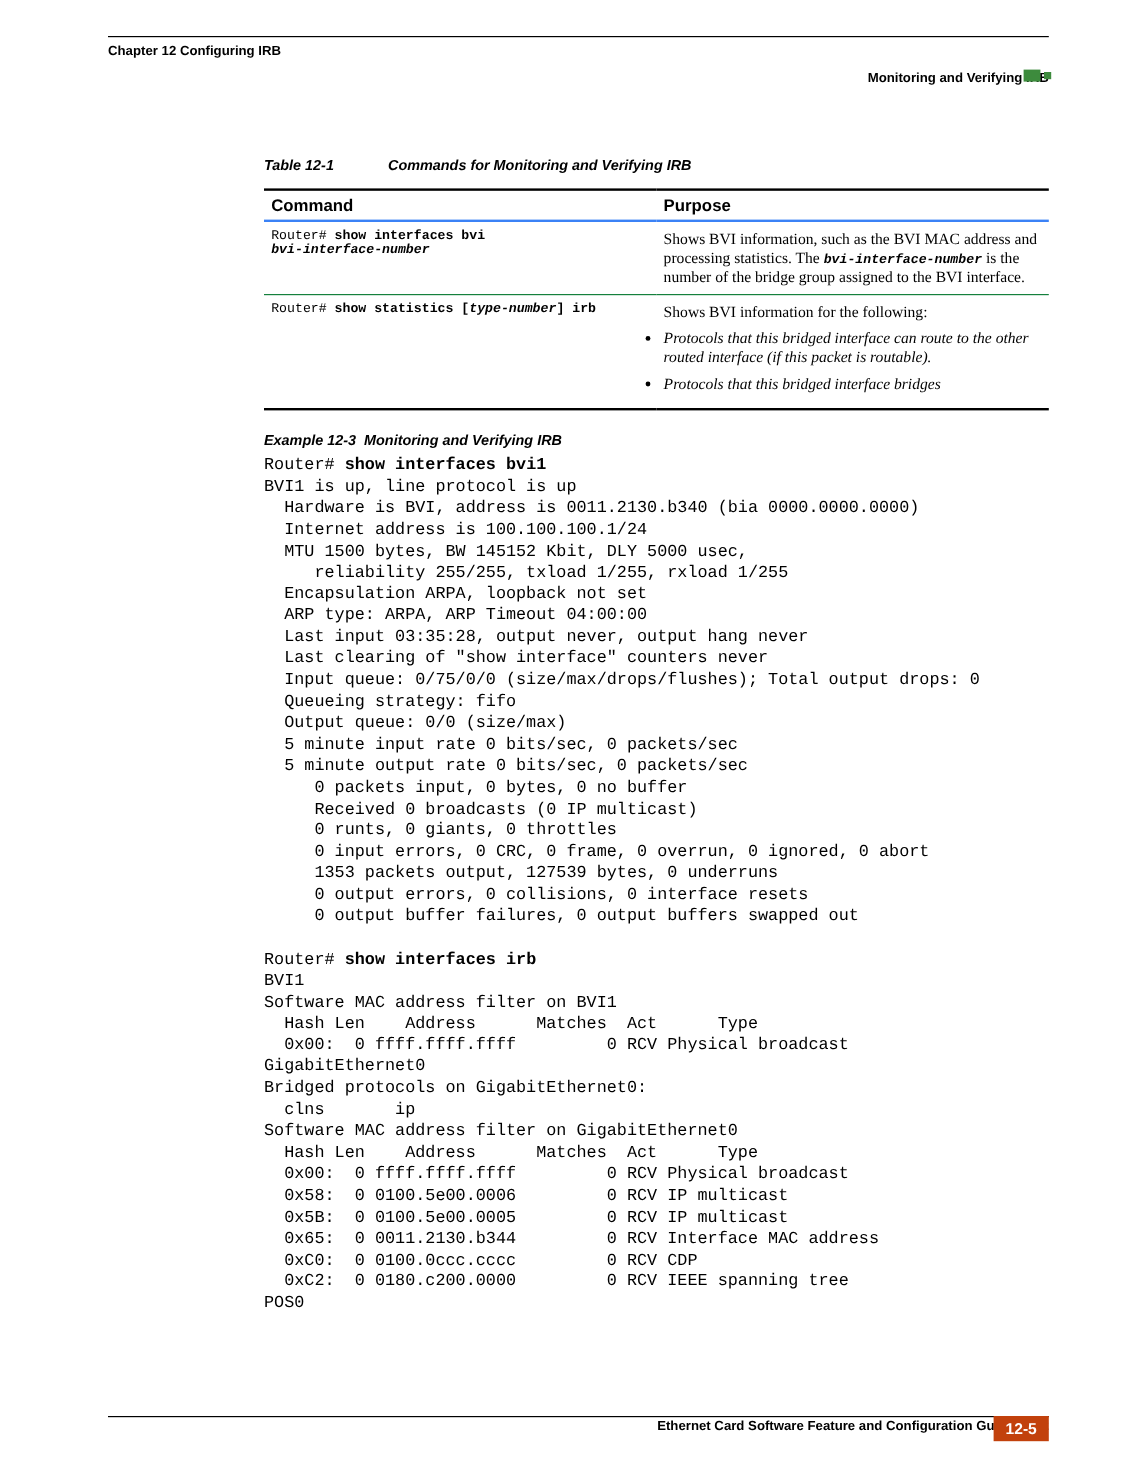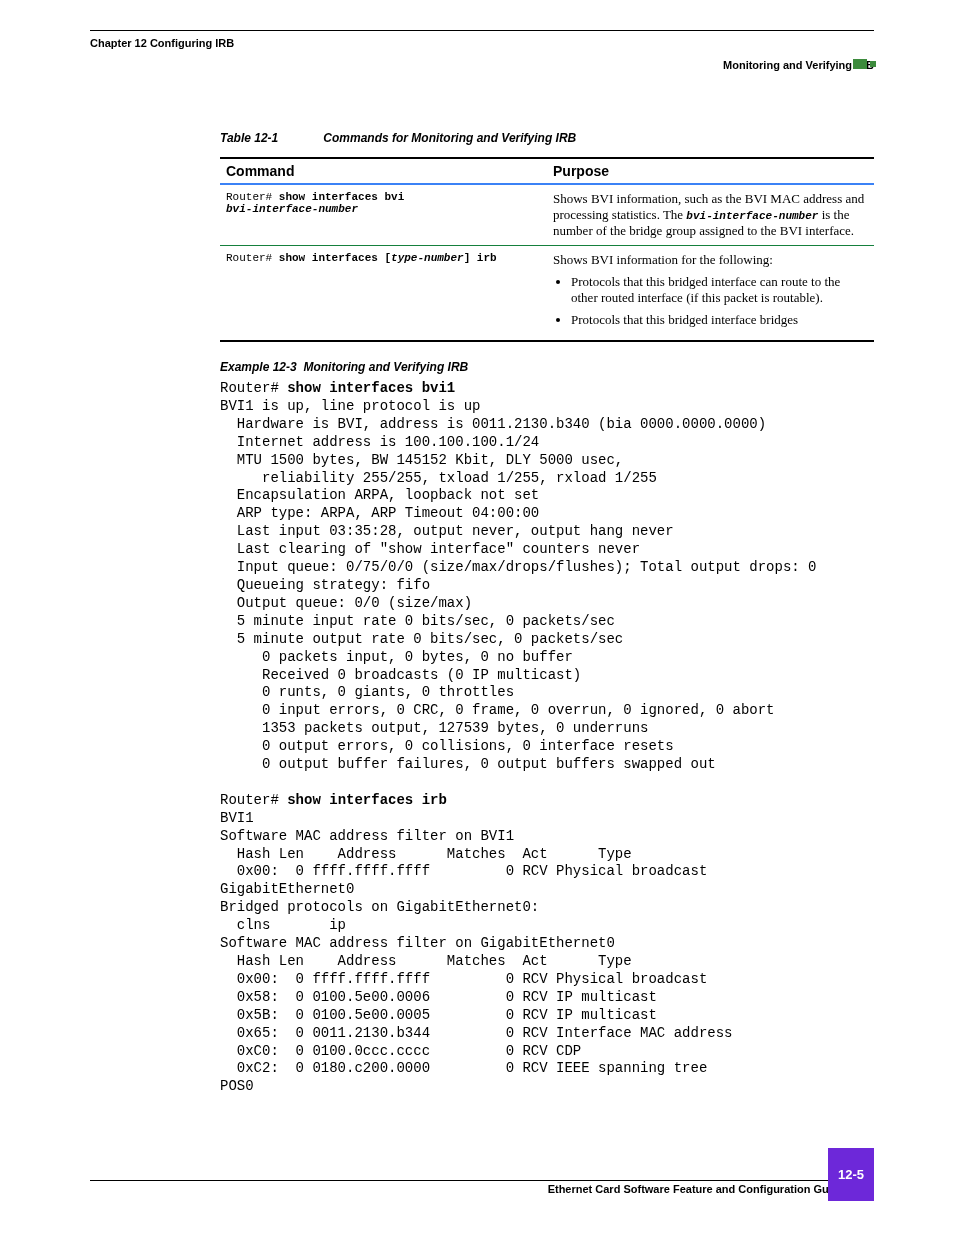--- a/index.html
+++ b/index.html
@@ -18,32 +18,32 @@
     .content { margin-left: 130px; margin-top: 60px; }
     .table-caption { font-family: Arial, Helvetica, sans-serif; font-size: 12px; font-style: italic; font-weight: bold; margin-bottom: 12px; }
     .table-caption .tid { font-style: italic; display:inline-block; width:100px;}
     table.cmd { border-collapse: collapse; width: 100%; margin-bottom: 18px; }
     table.cmd th { font-family: Arial, Helvetica, sans-serif; font-size: 14px; font-weight: bold; text-align: left; border-top: 2px solid #000; border-bottom: 2px solid #3b82f6; padding: 4px 6px; }
     table.cmd td { border-bottom: 1px solid #15803d; padding: 6px; font-size: 13px; vertical-align: top; }
     table.cmd tr:last-child td { border-bottom: 2px solid #000;}
     table.cmd td.col1 { font-family: "Courier New", monospace; font-size: 11px; width: 50%; }
     .bold-mono { font-weight: bold; }
     .ital-mono { font-style: italic; font-weight: bold;}
-    .purpose ul { list-style: disc; margin-left: 18px; margin-top:6px;}
+    .purpose ul { list-style: disc; margin-top:6px;font-style:italic;}
     .purpose li { margin-bottom: 6px; }
     .para { font-size: 14px; margin: 14px 0 22px 0; }
     .para .b { font-weight: bold; }
     .example-head { font-family: Arial, Helvetica, sans-serif; font-size: 12px; font-weight: bold; font-style: italic; margin-bottom: 6px; }
     pre.code { font-family: "Courier New", monospace; font-size: 14px; line-height: 1.28; white-space: pre; }
     pre.code .prompt { font-weight: normal; }
     pre.code .cmd-bold { font-weight: bold; }
     .footer { position: absolute; bottom: 40px; left: 90px; right: 80px; }
     .foot-line { border-top: 1px solid #000; }
     .foot-title { text-align: right; font-family: Arial, Helvetica, sans-serif; font-size: 11px; font-weight: bold; margin-top: 2px;}
-    .page-badge { position: absolute; right: 0; bottom: -6px; background: #6d28d9; color: #fff; font-family: Arial, Helvetica, sans-serif; font-weight: bold; font-size: 13px; padding: 19px 10px; }
+    .page-badge { position: absolute; right: 0; bottom: -6px; background: #c2410c; color: #fff; font-family: Arial, Helvetica, sans-serif; font-weight: bold; font-size: 13px; padding: 3px 10px; }
     .hdr-green { position:absolute; right:78px; top:54px;}
     .hdr-green .bar { display:inline-block; background:#3d8b3d; width:14px; height:10px; vertical-align:middle;}
     .hdr-green .sq { display:inline-block; background:#3d8b3d; width:6px; height:6px; margin-left:3px; vertical-align:middle;}
   </style>
 </head>
 <body>
 
 <div class="header-line"></div>
 <div class="chapter-title">Chapter 12 Configuring IRB</div>
 <div class="section-head">Monitoring and Verifying IRB</div>
@@ -65,21 +65,21 @@
       <td class="col1">
         <span class="prompt">Router# </span><span class="bold-mono">show interfaces bvi</span><br>
         <span class="ital-mono">bvi-interface-number</span>
       </td>
       <td class="purpose">
         <span>Shows BVI information, such as the BVI MAC address and processing statistics. The </span><span class="ital-mono" style="font-family:'Courier New',monospace;font-size:11px;">bvi-interface-number</span><span> is the number of the bridge group assigned to the BVI interface.</span>
       </td>
     </tr>
     <tr>
       <td class="col1">
-        <span class="prompt">Router# </span><span class="bold-mono">show interfaces [</span><span class="ital-mono">type-number</span><span class="bold-mono">] irb</span>
+        <span class="prompt">Router# </span><span class="bold-mono">show statistics [</span><span class="ital-mono">type-number</span><span class="bold-mono">] irb</span>
       </td>
       <td class="purpose">
         <div>Shows BVI information for the following:</div>
         <ul>
           <li>Protocols that this bridged interface can route to the other routed interface (if this packet is routable).</li>
           <li>Protocols that this bridged interface bridges</li>
         </ul>
       </td>
     </tr>
   </tbody>

